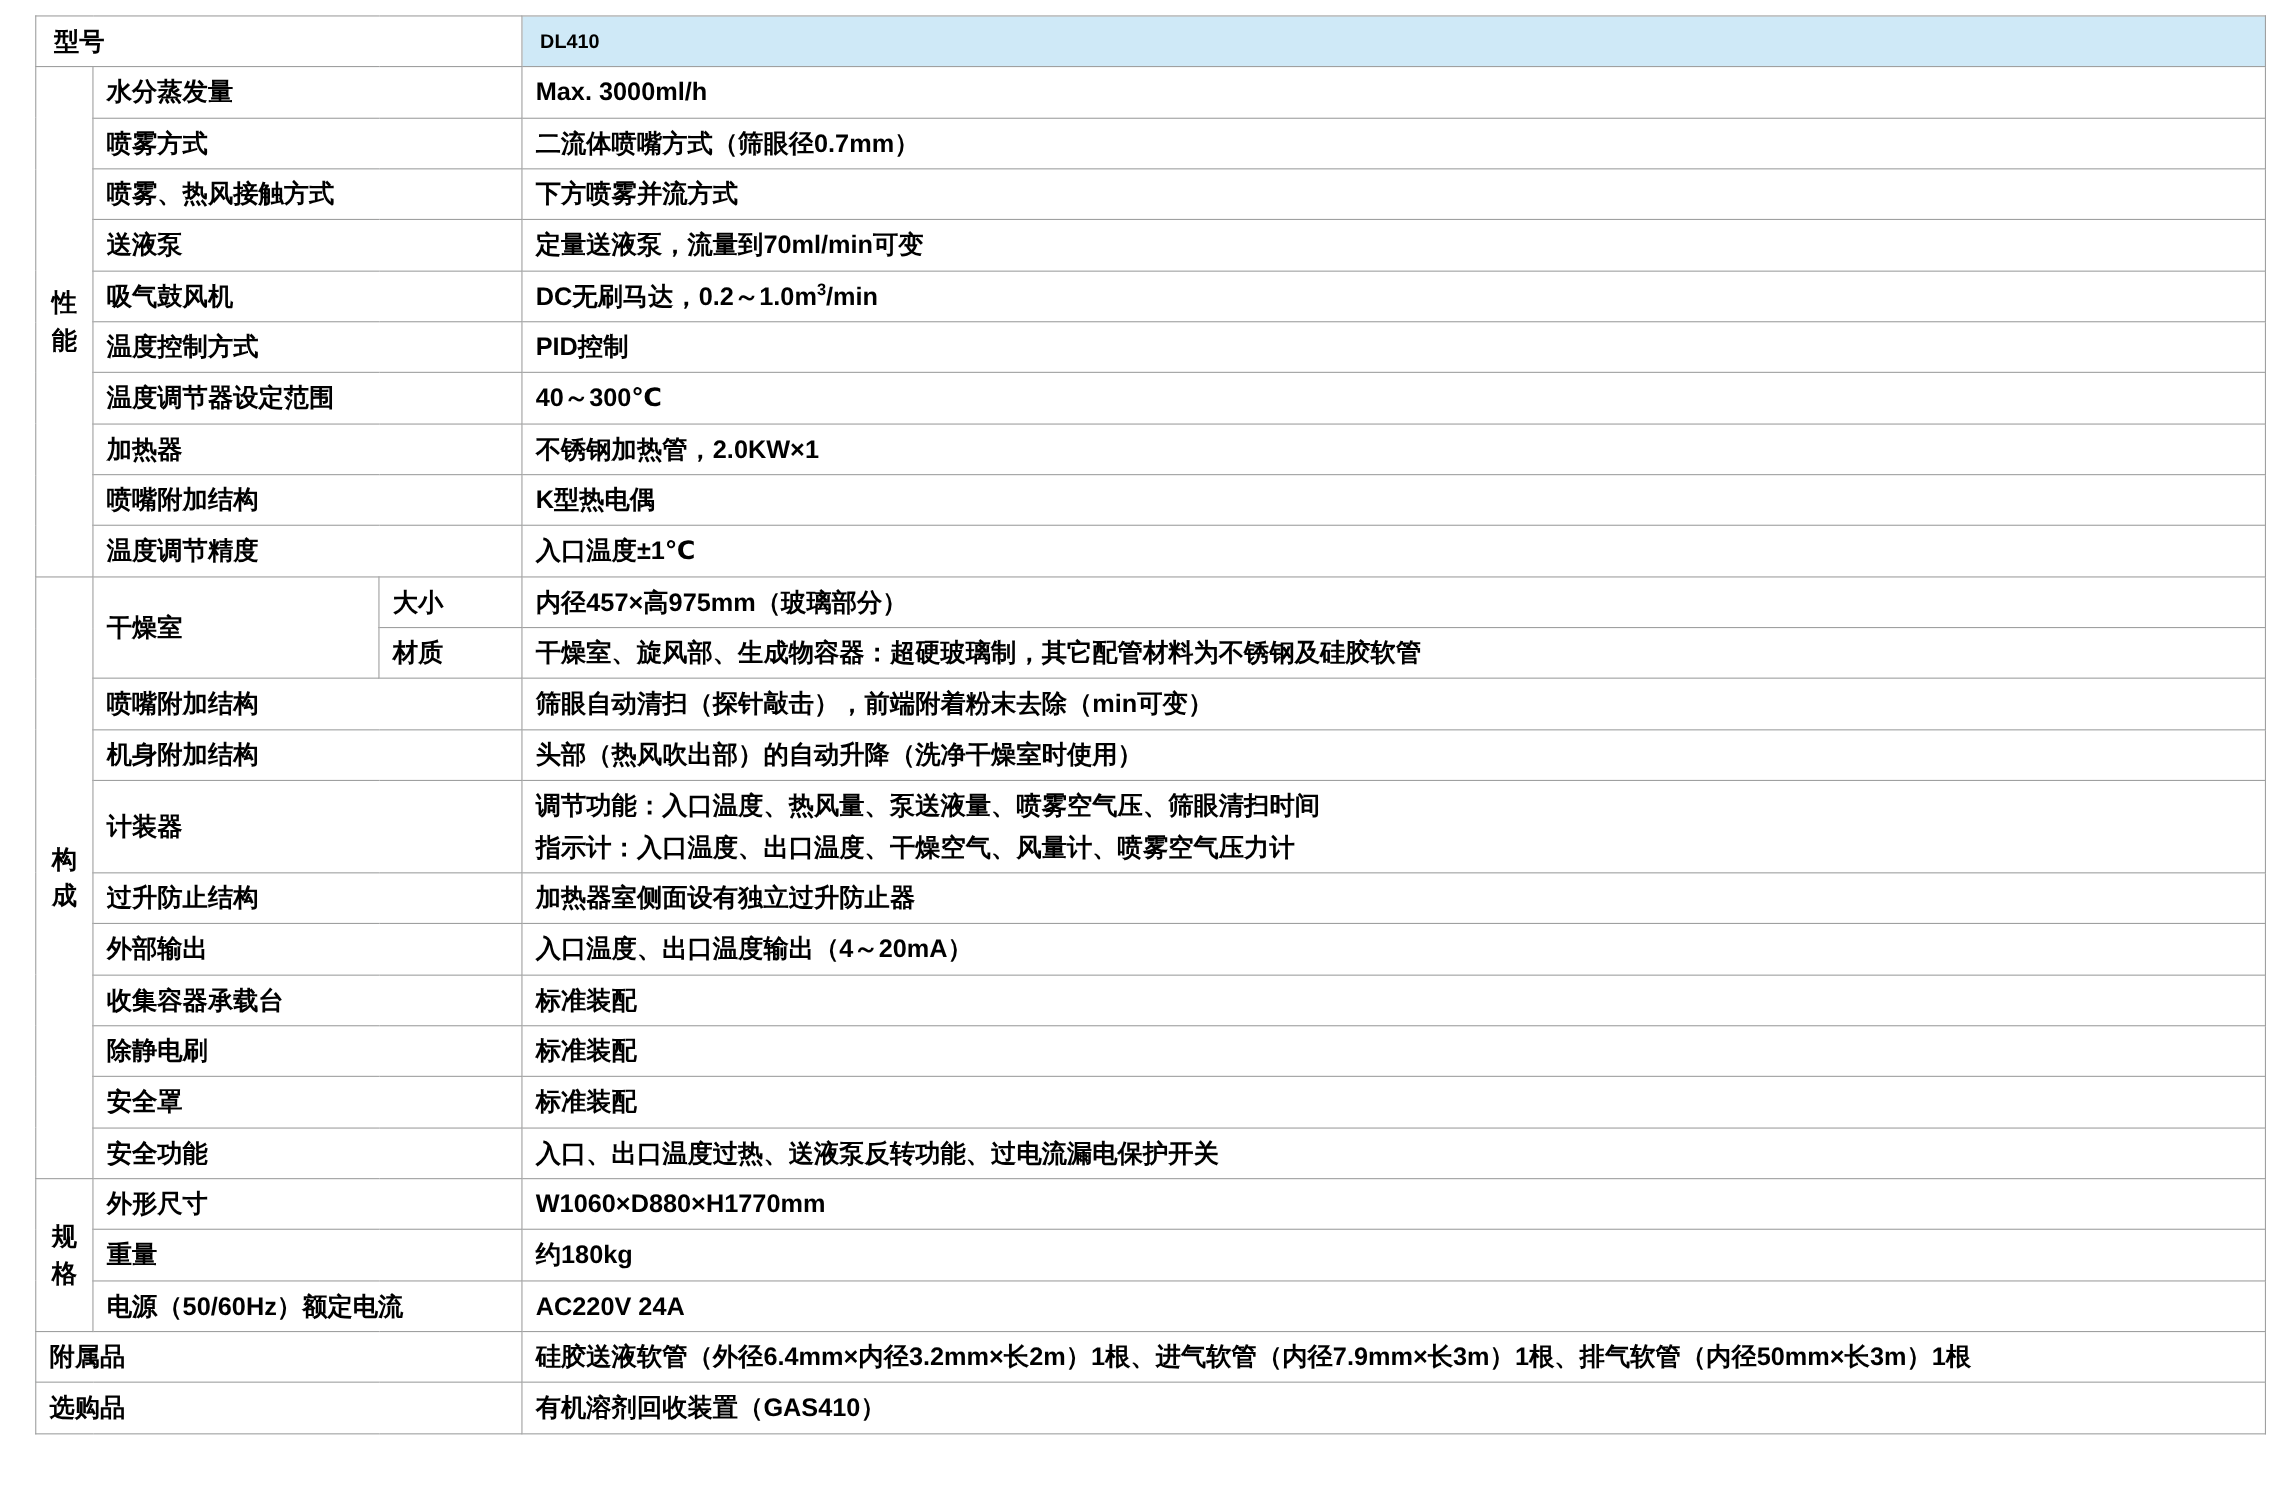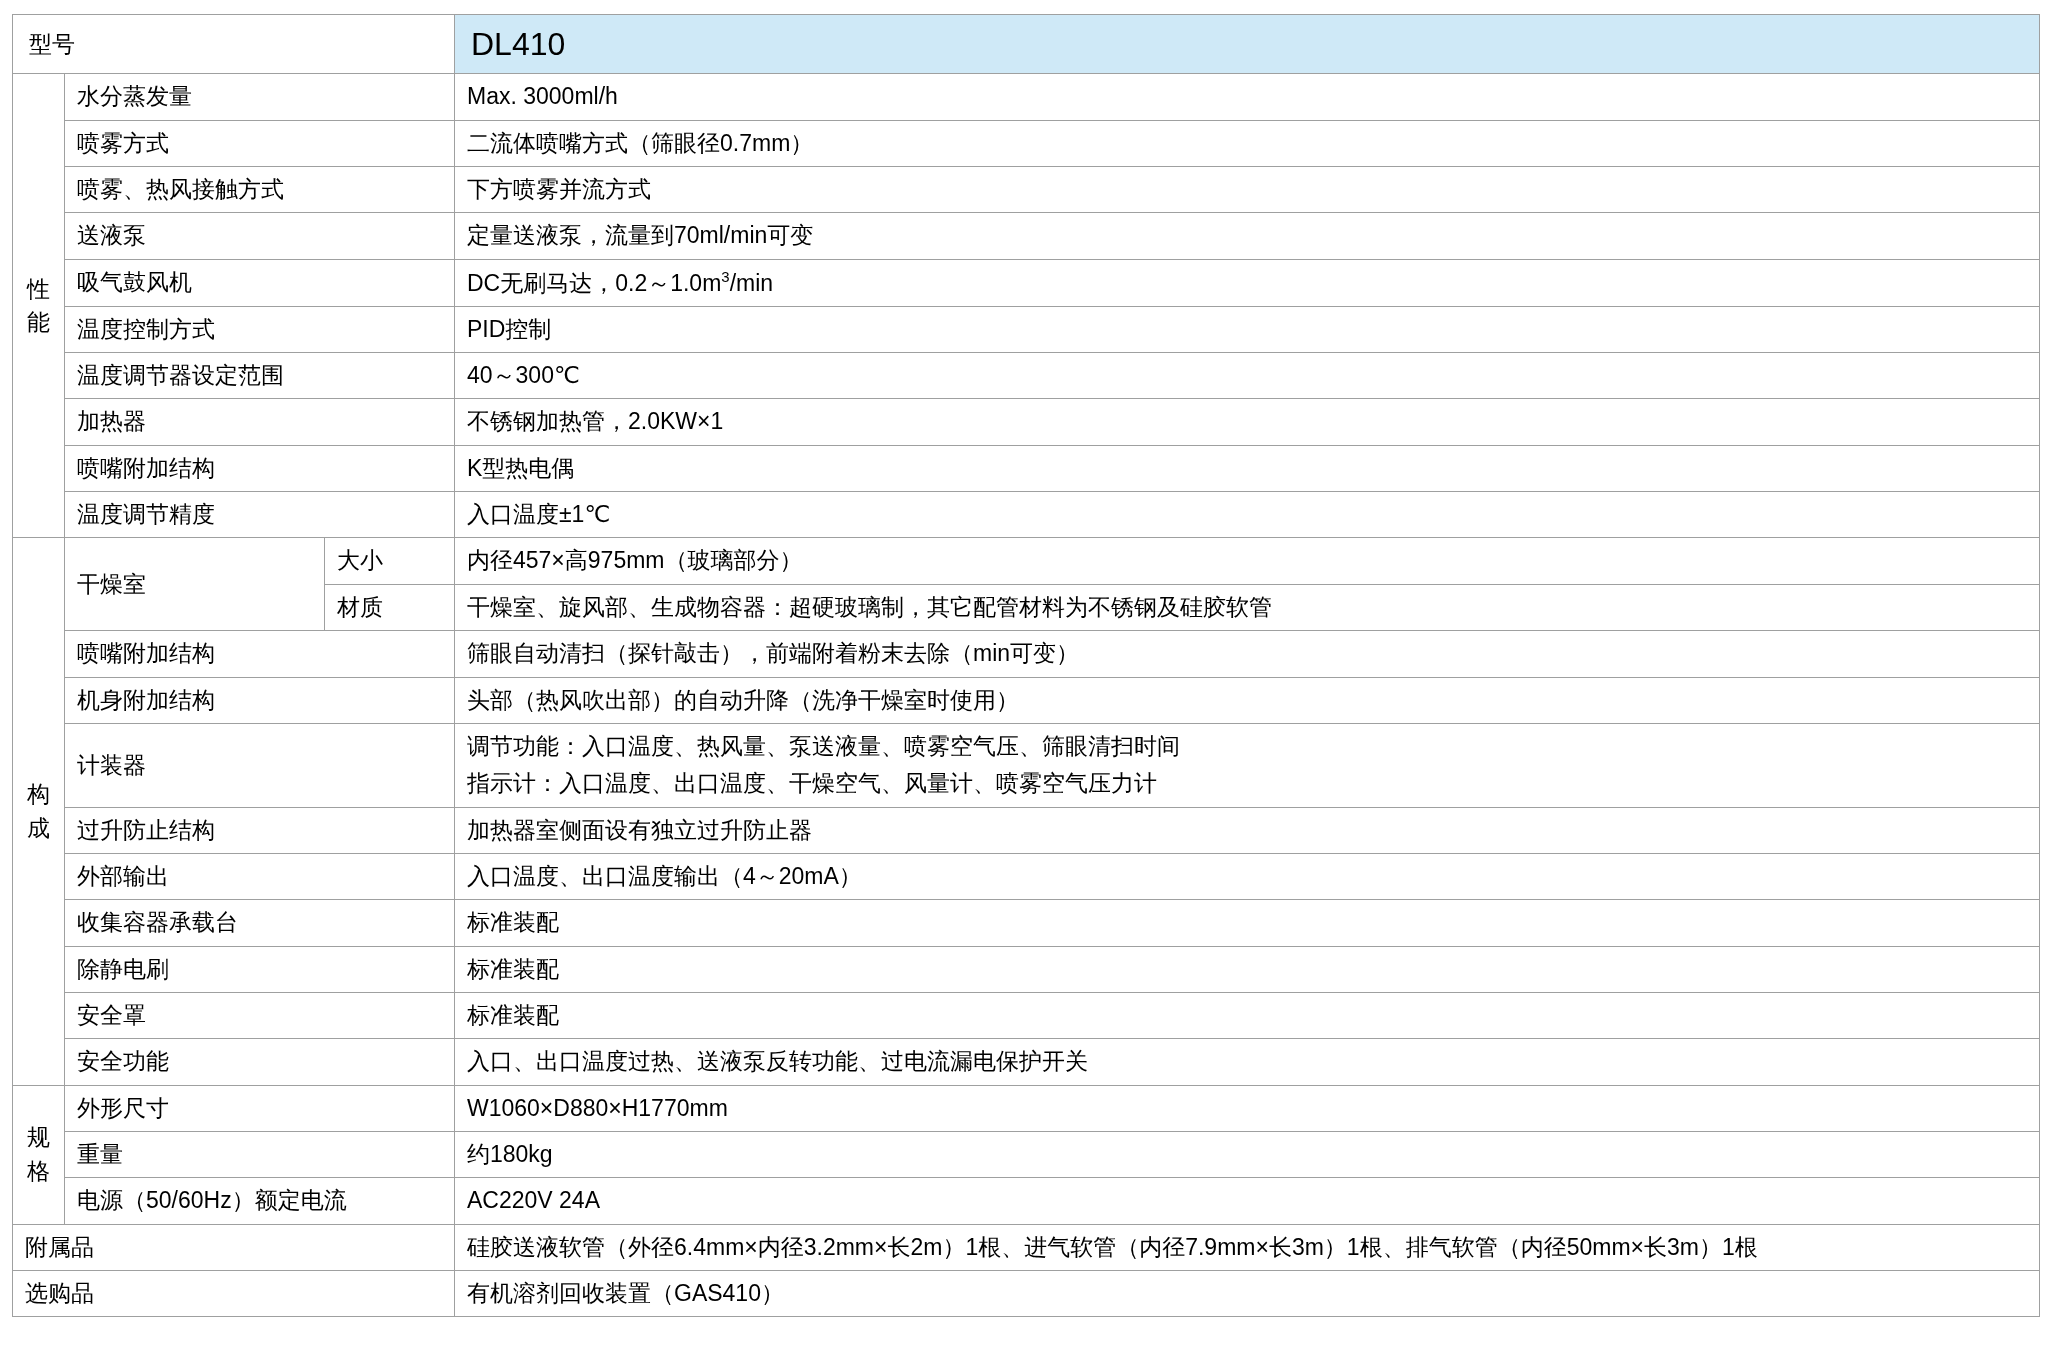--- a/index.html
+++ b/index.html
@@ -6,23 +6,24 @@
     margin: 0;
     padding: 0;
     background: #ffffff;
   }
   body {
     width: 2069px;
     font-family: "Liberation Sans", "DejaVu Sans", sans-serif;
     color: #000000;
   }
   .sheet {
-    padding: 14px 20px 20px 12px;
+    padding: 14px 20px 20px 32px;
     box-sizing: border-box;
     width: 2041px;
+    font-weight: bold;
   }
   table.spec {
     border-collapse: collapse;
     table-layout: fixed;
     width: 2028px;
     font-size: 23px;
   }
   table.spec td {
     border: 1px solid #9fa0a0;
     padding: 6px 12px;
@@ -59,21 +60,21 @@
     padding-left: 16px;
   }
   .row-model td {
     background: #cfe9f7;
   }
   .row-model .model-label {
     padding-left: 16px;
   }
   .row-model .model-value {
     background: #cfe9f7;
-    font-size: 32px;
+    font-size: 18px;
     padding-left: 16px;
   }
   .cell-span-label {
     background: #cfe9f7;
     padding-left: 16px;
   }
   .two-lines div { white-space: nowrap; }
   .two-lines div + div { margin-top: 4px; }
   sup { font-size: 0.65em; vertical-align: super; }
   .wrap-val { line-height: 1.5; }

